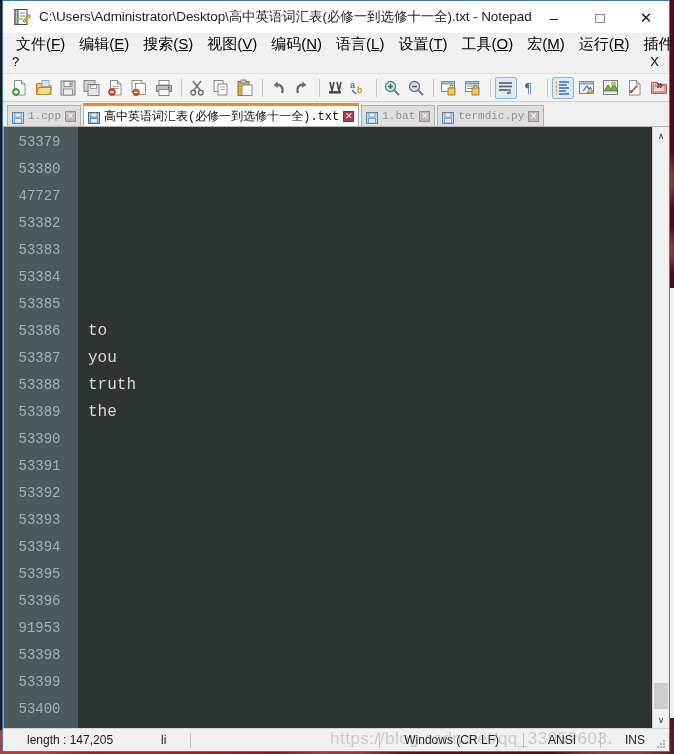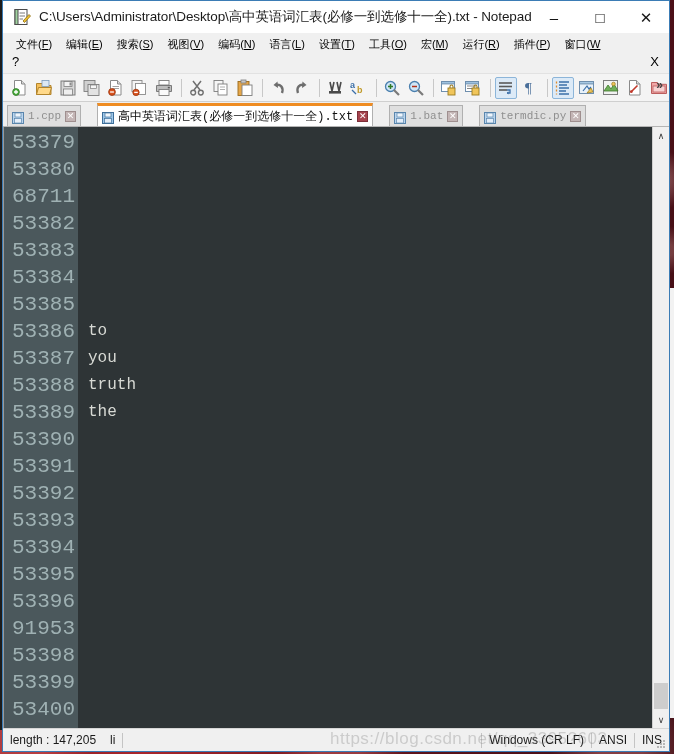--- a/index.html
+++ b/index.html
@@ -130,21 +130,21 @@
   
   #menu-bar {
     height: 23px;
     background: #f0f0f0;
     display: flex;
     align-items: center;
     flex: none;
     padding-left: 6px;
   }
   .menu-item {
-    font-size: 11px;
+    font-size: 15px;
     color: #000;
     padding: 2px 7px 2px 7px;
     white-space: nowrap;
   }
   .menu-item u { text-decoration: underline; }
 
   
   #sub-row {
     height: 17px;
     background: #f0f0f0;
@@ -220,21 +220,21 @@
     flex: none;
     padding-left: 4px;
   }
   .tab {
     height: 21px;
     display: flex;
     align-items: center;
     background: #dfdfdf;
     border: 1px solid #b0b0b0;
     border-bottom: none;
-    margin-right: 16px;
+    margin-right: 2px;
     padding: 0 4px 0 4px;
     box-sizing: border-box;
     max-width: 330px;
   }
   .tab.active {
     background: #ffffff;
     border-top: 3px solid #ef8c22;
     height: 23px;
     padding-top: 0;
   }
@@ -285,25 +285,25 @@
   #gutter {
     width: 74px;
     background: #4b585c;
     flex: none;
     padding-top: 2px;
     box-sizing: border-box;
   }
   #gutter .ln {
     height: 27px;
     line-height: 27px;
-    text-align: right;
+    text-align: center;
     padding-right: 3px;
     color: #9fb1b3;
     font-family: "Liberation Mono", monospace;
-    font-size: 21px;
+    font-size: 14px;
     box-sizing: border-box;
   }
   #code {
     flex: 1;
     background: #2e3436;
     padding-top: 2px;
     padding-left: 10px;
     box-sizing: border-box;
     overflow: hidden;
   }
@@ -355,21 +355,21 @@
     background: #f0f0f0;
     border-top: 1px solid #d6d6d6;
     display: flex;
     align-items: center;
     flex: none;
     font-size: 12px;
     color: #1a1a1a;
     position: relative;
   }
   .sb-cell {
-    padding: 0 7px;
+    padding: 0 24px;
     white-space: nowrap;
     height: 16px;
     line-height: 16px;
     display: flex;
     align-items: center;
   }
   .sb-div {
     width: 1px;
     height: 15px;
     background: #c4c4c4;
@@ -736,21 +736,21 @@
         <span class="tab-label">termdic.py</span>
         <span class="tab-close">✕</span>
       </div>
 
     </div>
 
     <div id="editor-wrap">
       <div id="gutter">
           <div class="ln">53379</div>
           <div class="ln">53380</div>
-          <div class="ln">68711</div>
+          <div class="ln">47727</div>
           <div class="ln">53382</div>
           <div class="ln">53383</div>
           <div class="ln">53384</div>
           <div class="ln">53385</div>
           <div class="ln">53386</div>
           <div class="ln">53387</div>
           <div class="ln">53388</div>
           <div class="ln">53389</div>
           <div class="ln">53390</div>
           <div class="ln">53391</div>

